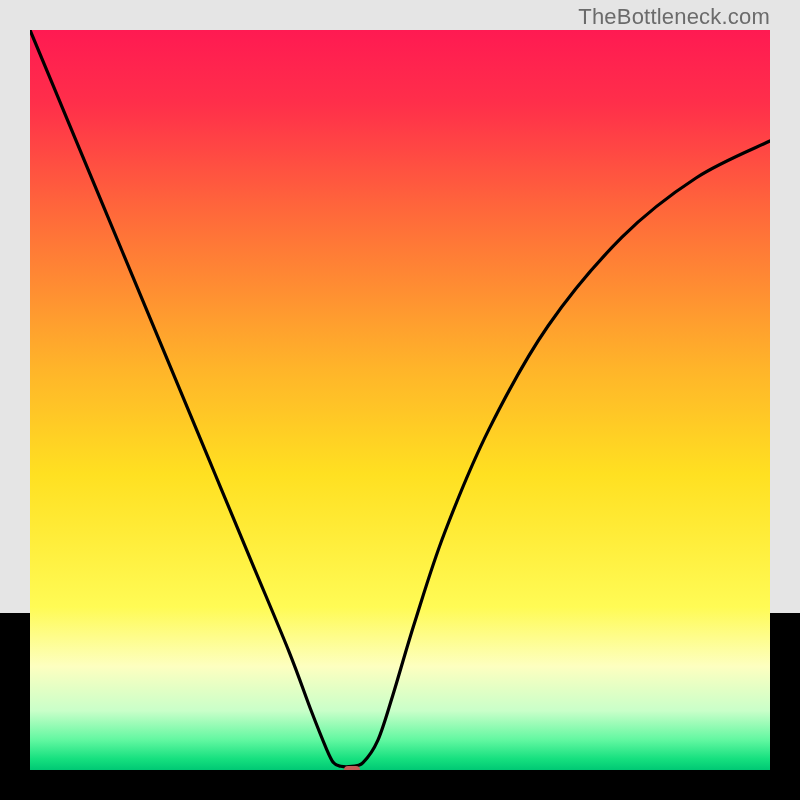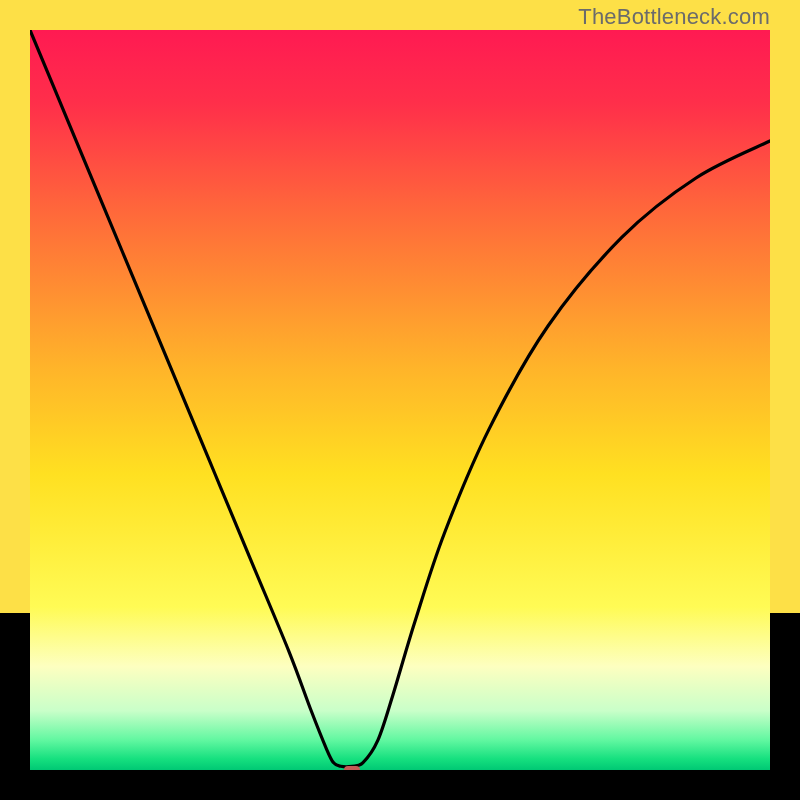--- a/index.html
+++ b/index.html
@@ -10,21 +10,21 @@
     background: #000;
     overflow: hidden;
     font-family: Arial, Helvetica, sans-serif;
   }
   .frame {
     position: absolute;
     left: 0;
     top: 0;
     width: 800px;
     height: 613px;
-    background: #fde047;
+    background: #e5e5e5;
   }
   .plot {
     position: absolute;
     left: 30px;
     top: 30px;
     width: 740px;
     height: 740px;
     overflow: hidden;
   }
   .gradient-bg {

